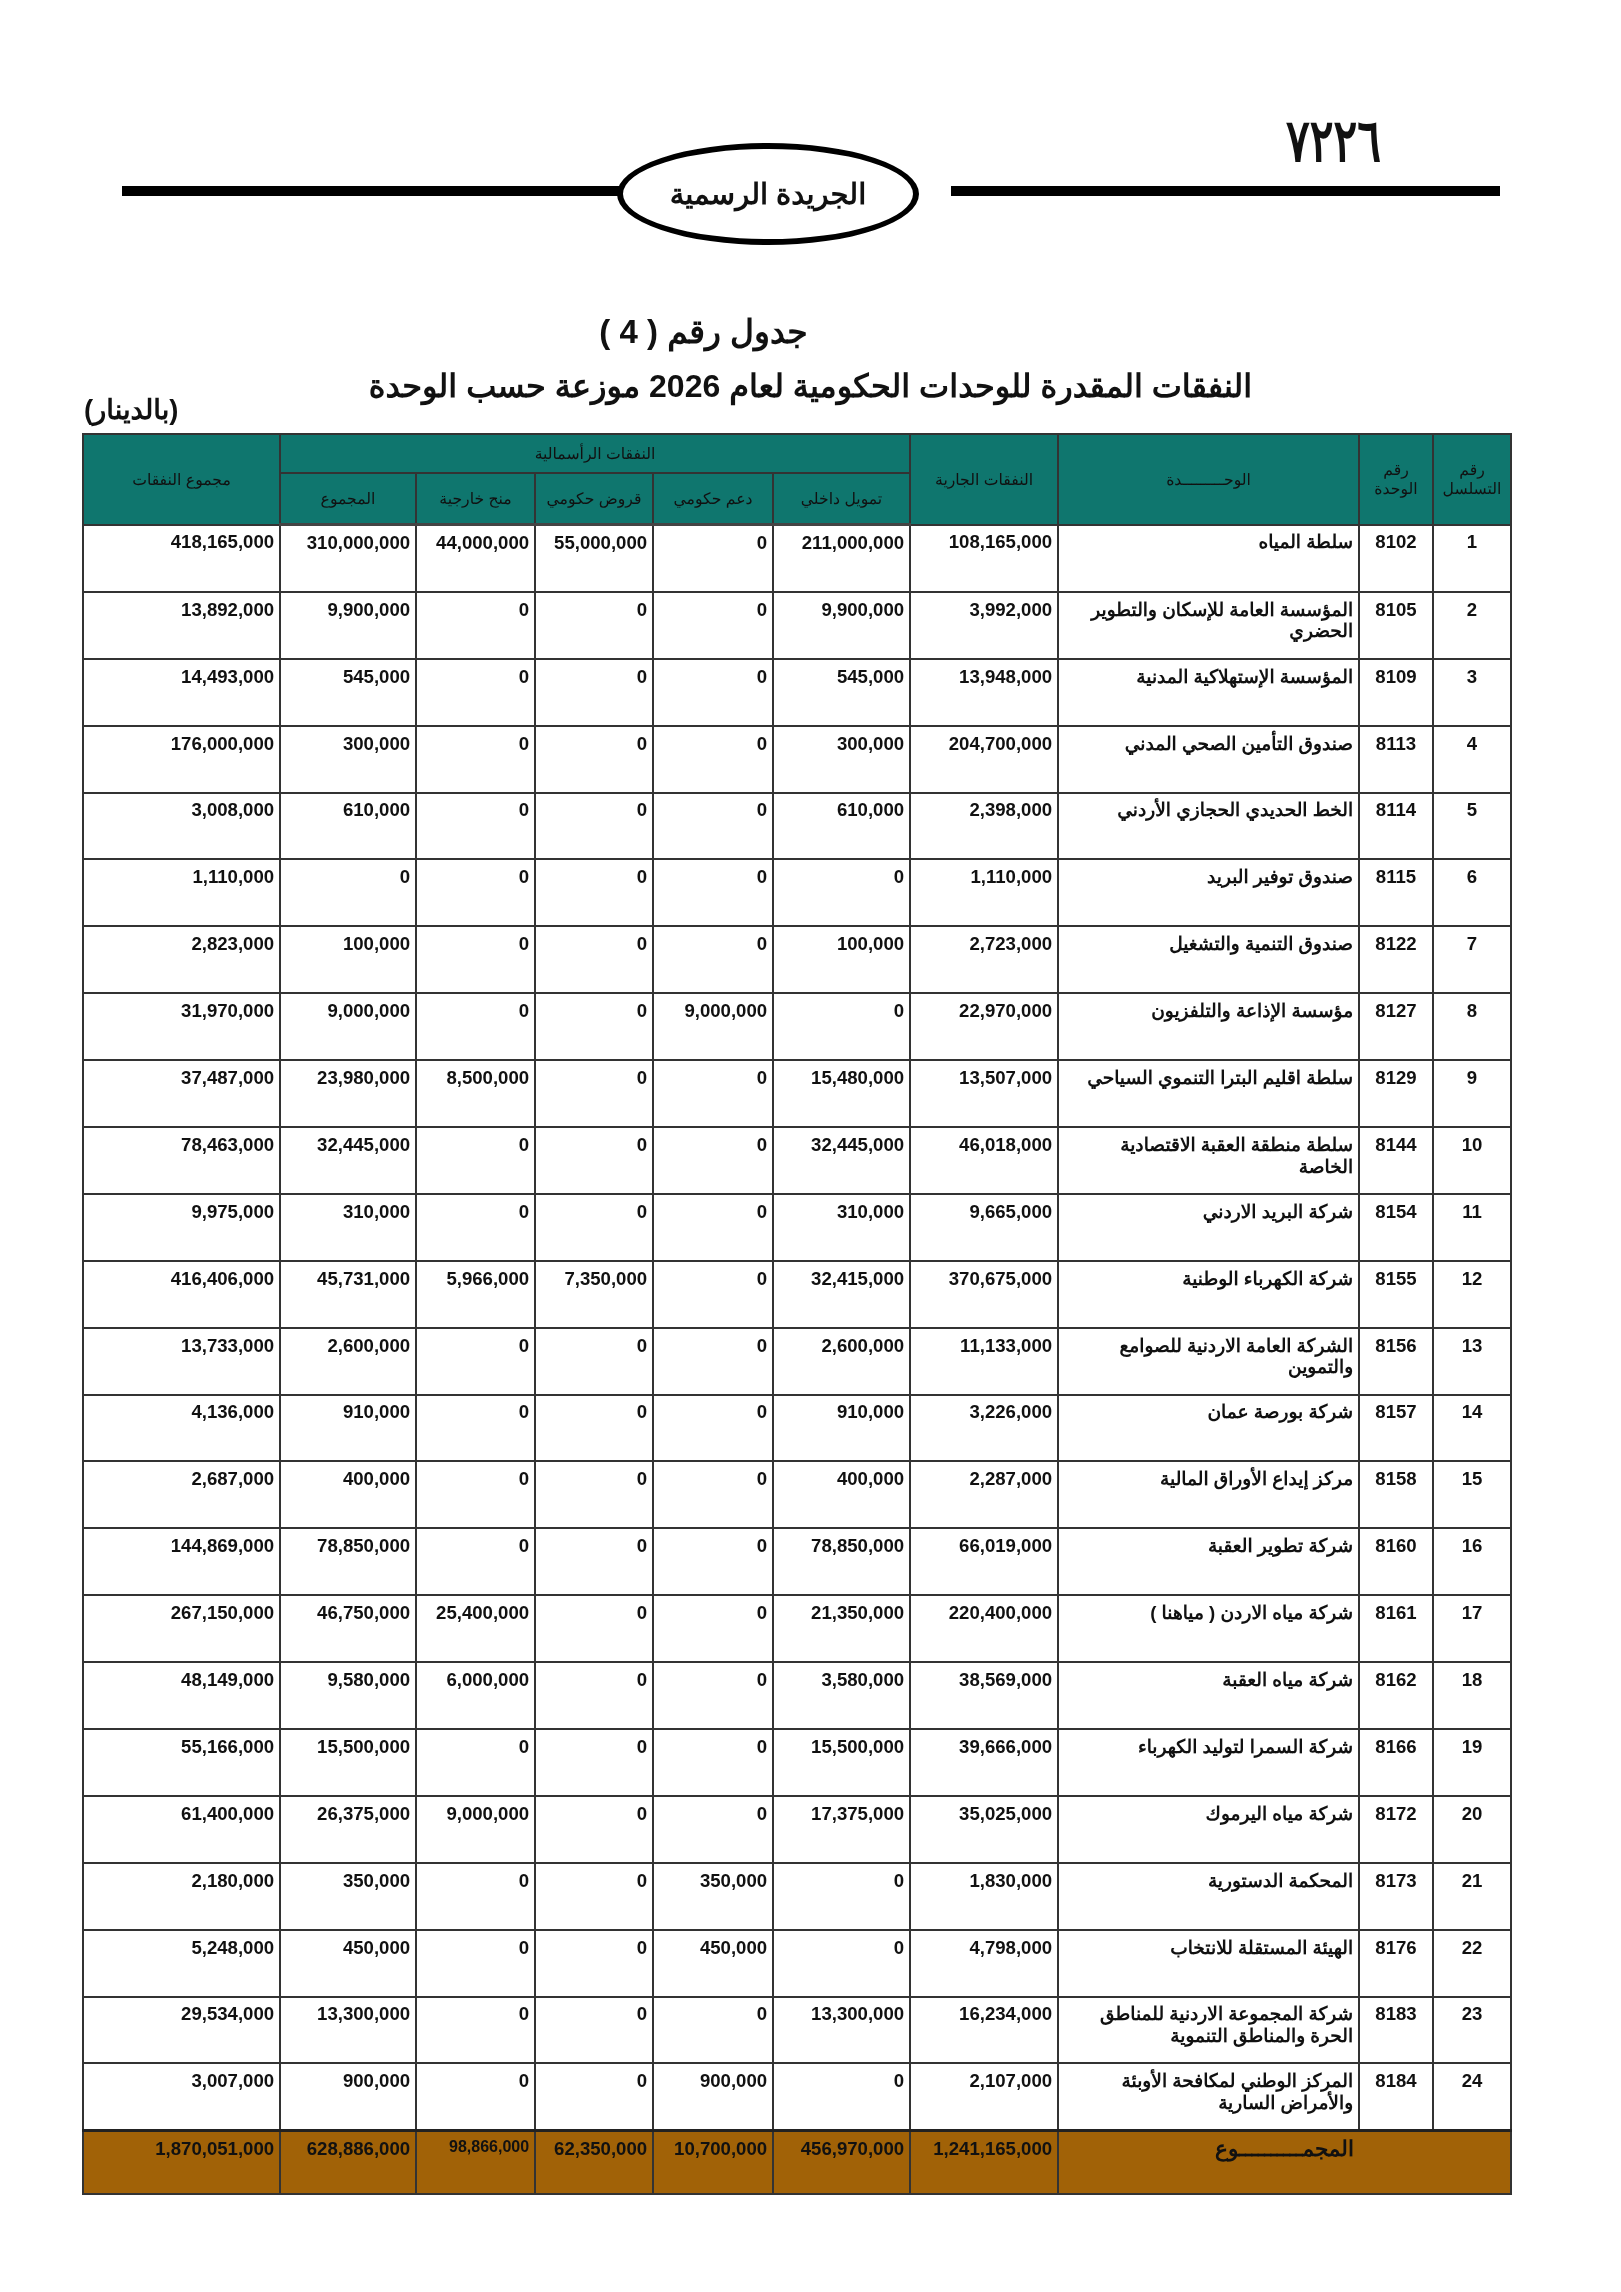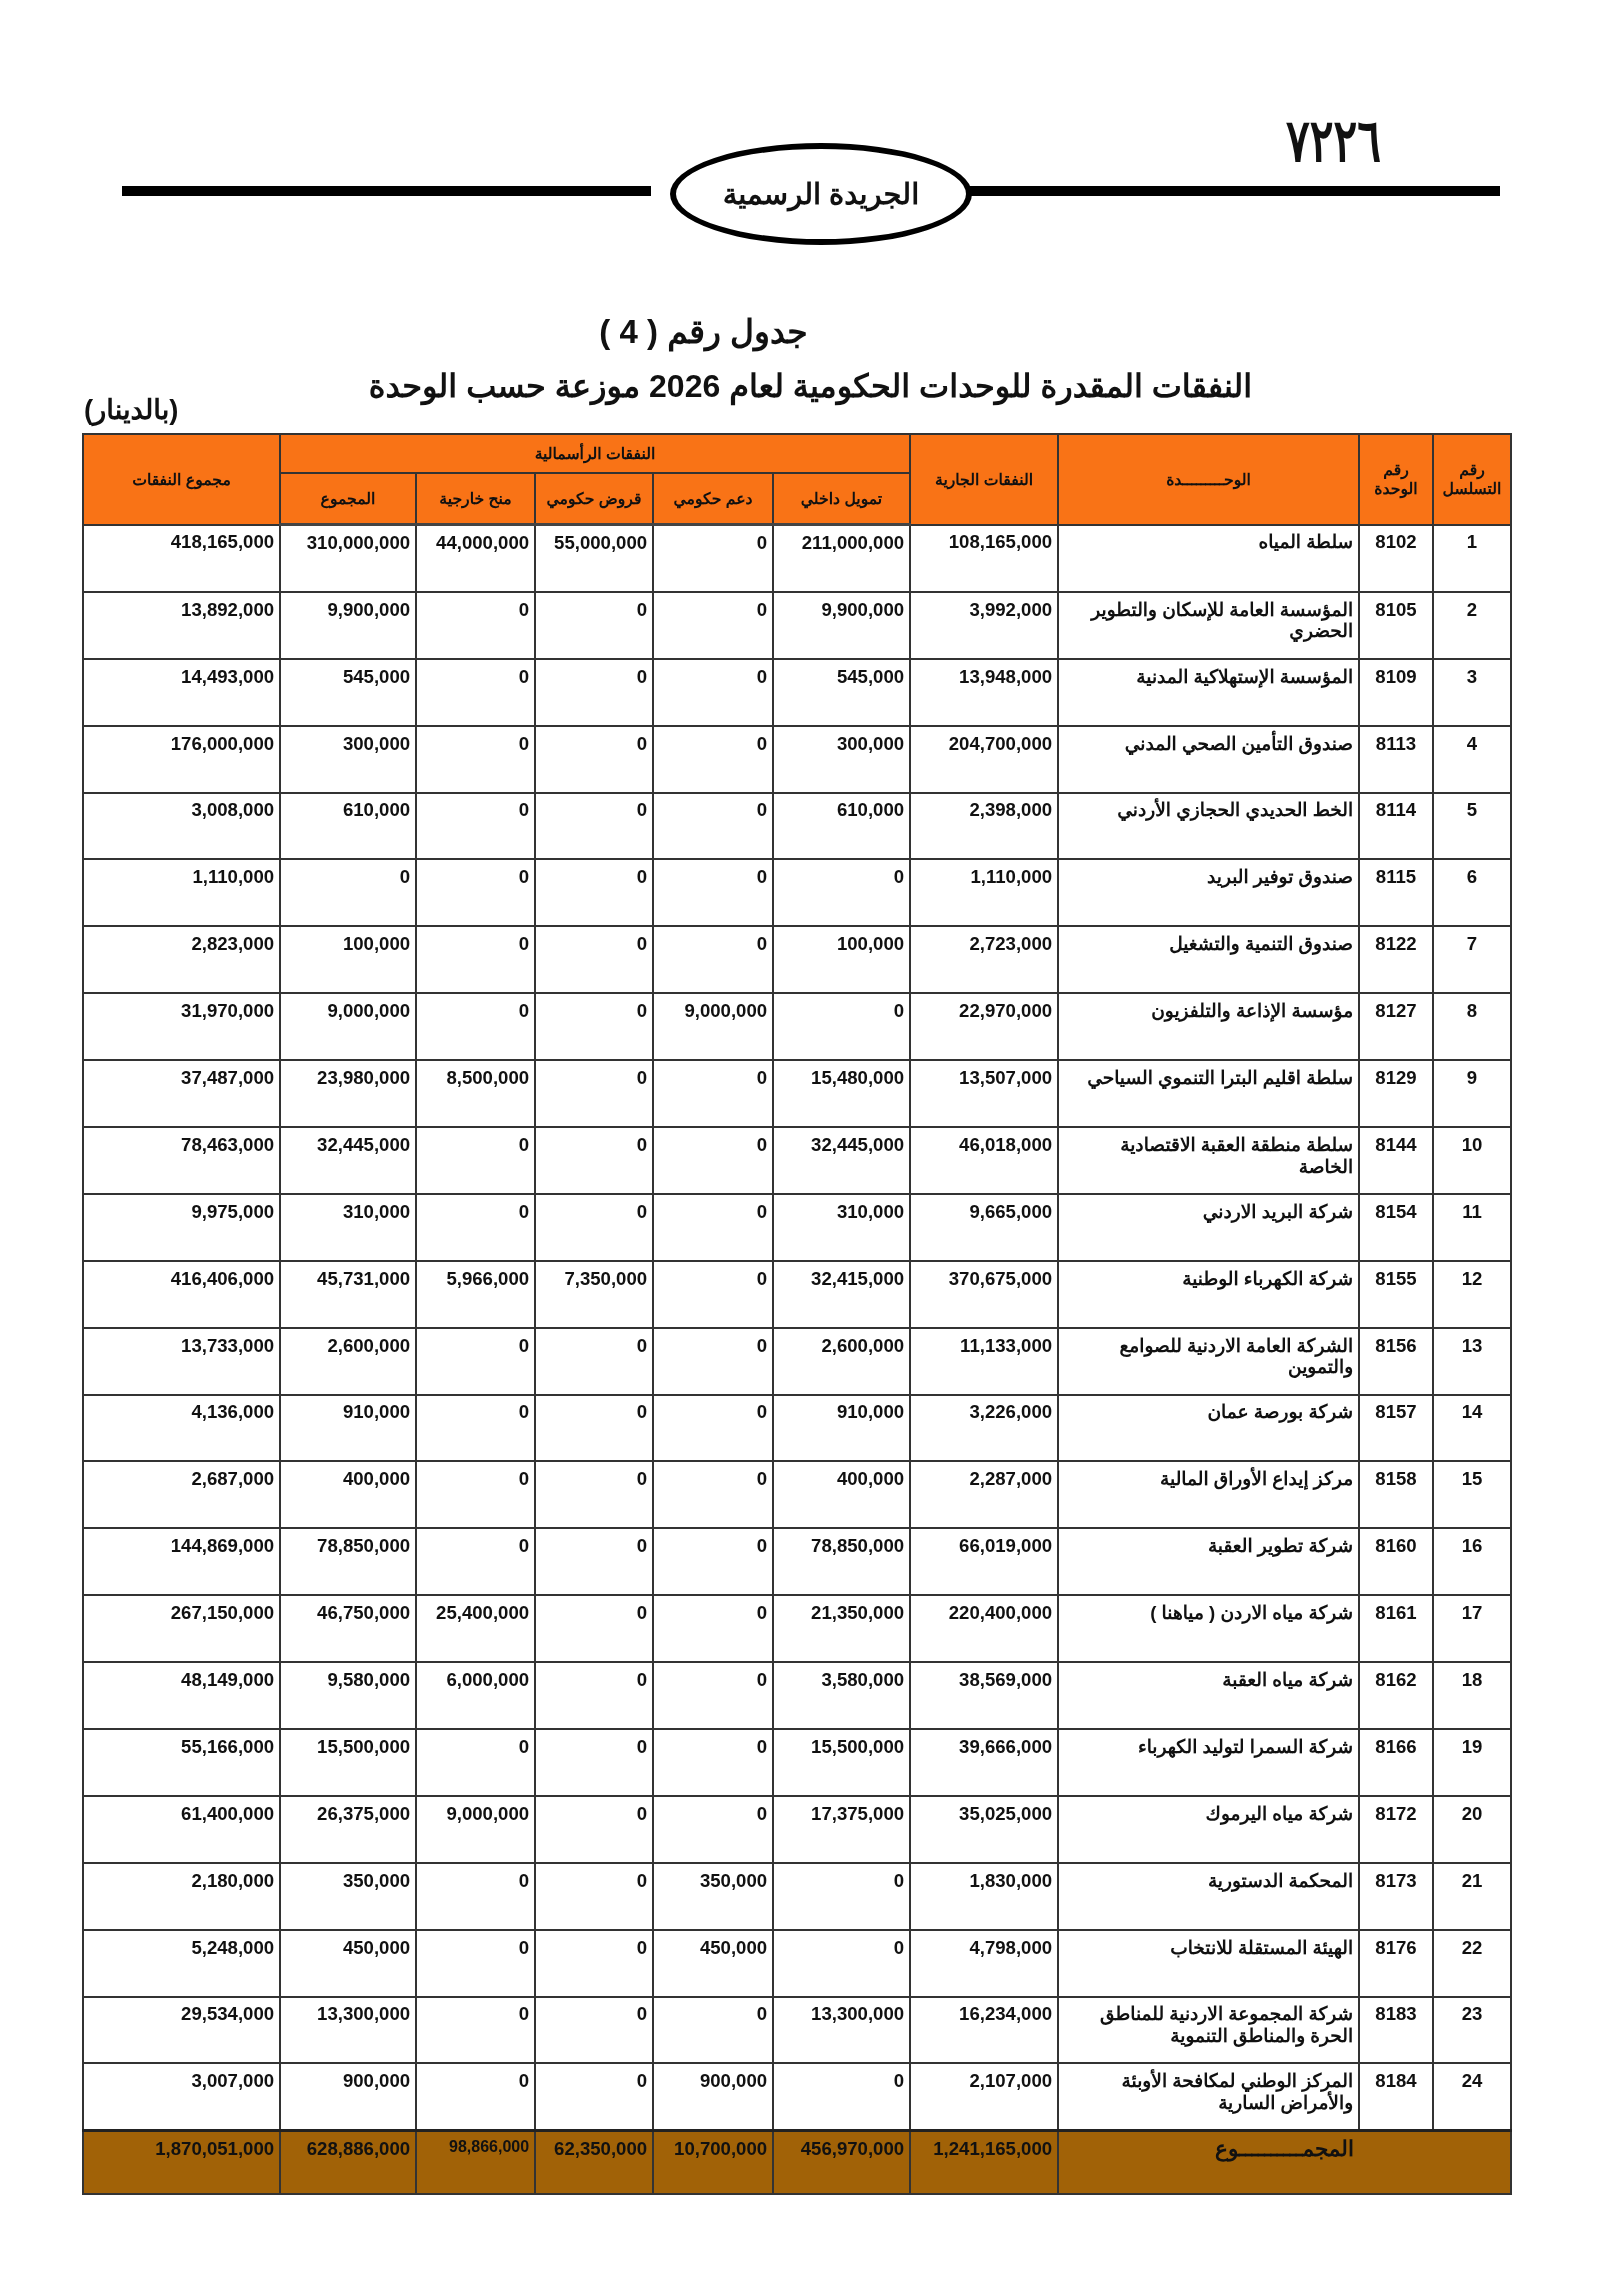--- a/index.html
+++ b/index.html
@@ -1,28 +1,28 @@
 <!DOCTYPE html>
 <html><head>
 <meta charset="utf-8">
 <style>
   html, body { margin: 0; padding: 0; background: #ffffff; }
   body { width: 1621px; height: 2293px; position: relative; font-family: "Liberation Sans", sans-serif; color: #111; overflow: hidden; }
   .page-number { position: absolute; top: 106px; left: 1286px; font-family: "DejaVu Serif", serif; font-size: 59px; font-weight: bold; letter-spacing: 5.9px; transform: scaleX(0.75); transform-origin: left top; }
   .rule { position: absolute; top: 186px; height: 9.8px; background: #000; }
   .rule.left { left: 122px; width: 529px; }
   .rule.right { left: 951px; width: 549px; }
-  .gazette-oval { position: absolute; left: 670px; top: 143px; width: 302px; height: 102px; border: 6.9px solid #000; border-radius: 50%; box-sizing: border-box; background: #fff; display: flex; align-items: center; justify-content: center; }
+  .gazette-oval { position: absolute; left: 617px; top: 143px; width: 302px; height: 102px; border: 6.9px solid #000; border-radius: 50%; box-sizing: border-box; background: #fff; display: flex; align-items: center; justify-content: center; }
   .gazette-oval span { font-size: 29px; font-weight: bold; direction: rtl; }
   .table-no { position: absolute; top: 312px; left: 0; width: 1407px; text-align: center; font-size: 33px; font-weight: bold; direction: rtl; }
   .table-title { position: absolute; top: 367px; left: 0; width: 1621px; text-align: center; font-size: 32px; font-weight: bold; direction: rtl; }
   .unit-note { position: absolute; top: 394px; left: 84px; font-size: 27.4px; font-weight: bold; direction: rtl; }
   table.budget { position: absolute; top: 433px; left: 82px; width: 1427px; border-collapse: collapse; table-layout: fixed; }
   table.budget td, table.budget th { border: 2px solid #333; padding: 0 4.9px; font-size: 18.6px; }
-  table.budget th { background: #f97316; font-weight: bold; font-size: 15.7px; direction: rtl; vertical-align: middle; }
+  table.budget th { background: #0f766e; font-weight: normal; font-size: 15.7px; direction: rtl; vertical-align: middle; }
   table.budget th.top { height: 37px; }
   table.budget th.sub { height: 49px; }
   table.budget td { height: 59px; vertical-align: top; padding-top: 5.9px; }
   td.num { text-align: right; font-weight: bold; font-family: "Liberation Sans", sans-serif; }
   td.name { direction: rtl; text-align: right; font-size: 15.7px; font-weight: bold; line-height: 21.6px; }
   td.ctr { text-align: center; font-weight: bold; }
   tr.total td { background: #a16207; height: 55px; border-top: 3.9px solid #222; }
   tr.total td.name { text-align: center; font-size: 21.6px; }
   tr.header-last th { border-bottom: 3.9px solid #444; }
 </style>

